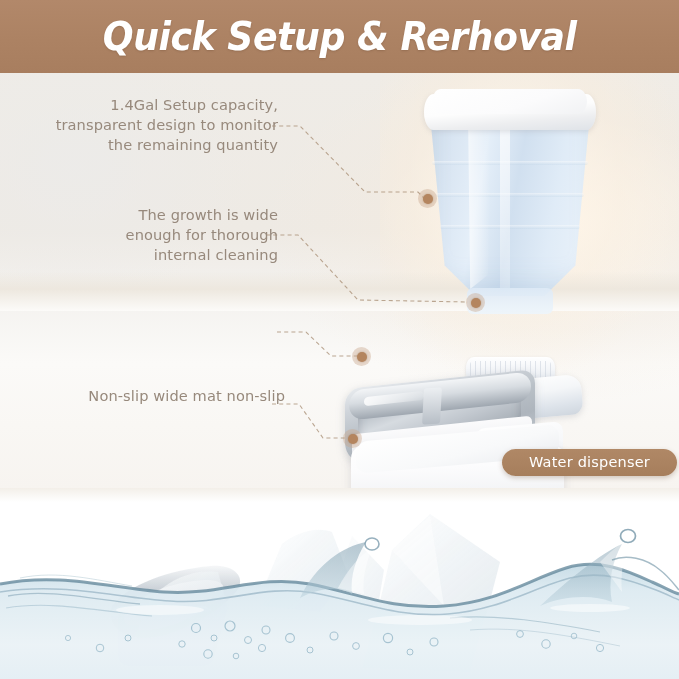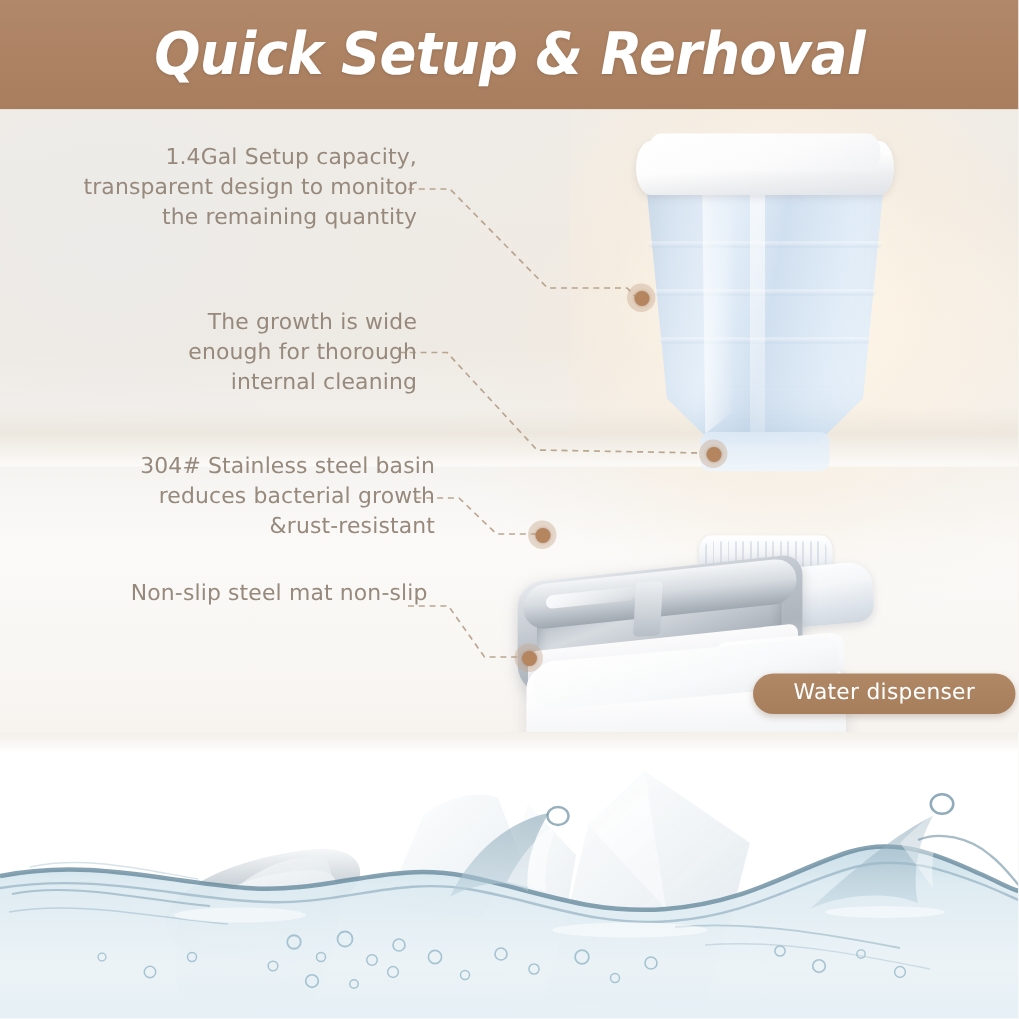--- a/index.html
+++ b/index.html
@@ -373,24 +373,21 @@
     <div class="dot" style="left:466px; top:220px;"></div>
     <div class="dot" style="left:352px; top:274px;"></div>
     <div class="dot" style="left:343px; top:356px;"></div>
 
     <div class="callout" id="callout-0">1.4Gal Setup capacity,
 transparent design to monitor
 the remaining quantity</div>
     <div class="callout" id="callout-1">The growth is wide
 enough  for thorough
 internal cleaning</div>
-    <div class="callout" id="callout-2">304# Stainless steel basin
-reduces bacterial growth
-&amp;rust-resistant</div>
-    <div class="callout" id="callout-3">Non-slip steel mat non-slip</div>
+    <div class="callout" id="callout-3">Non-slip wide mat non-slip</div>
   </div>
 
   <div class="water-band">
     <svg width="679" height="191" viewBox="0 0 679 191">
       <defs>
         <linearGradient id="waterBody" x1="0" y1="0" x2="0" y2="1">
           <stop offset="0%" stop-color="#c4dae5"></stop>
           <stop offset="22%" stop-color="#dceaf1"></stop>
           <stop offset="70%" stop-color="#eaf2f6"></stop>
           <stop offset="100%" stop-color="#e3eef4"></stop>

